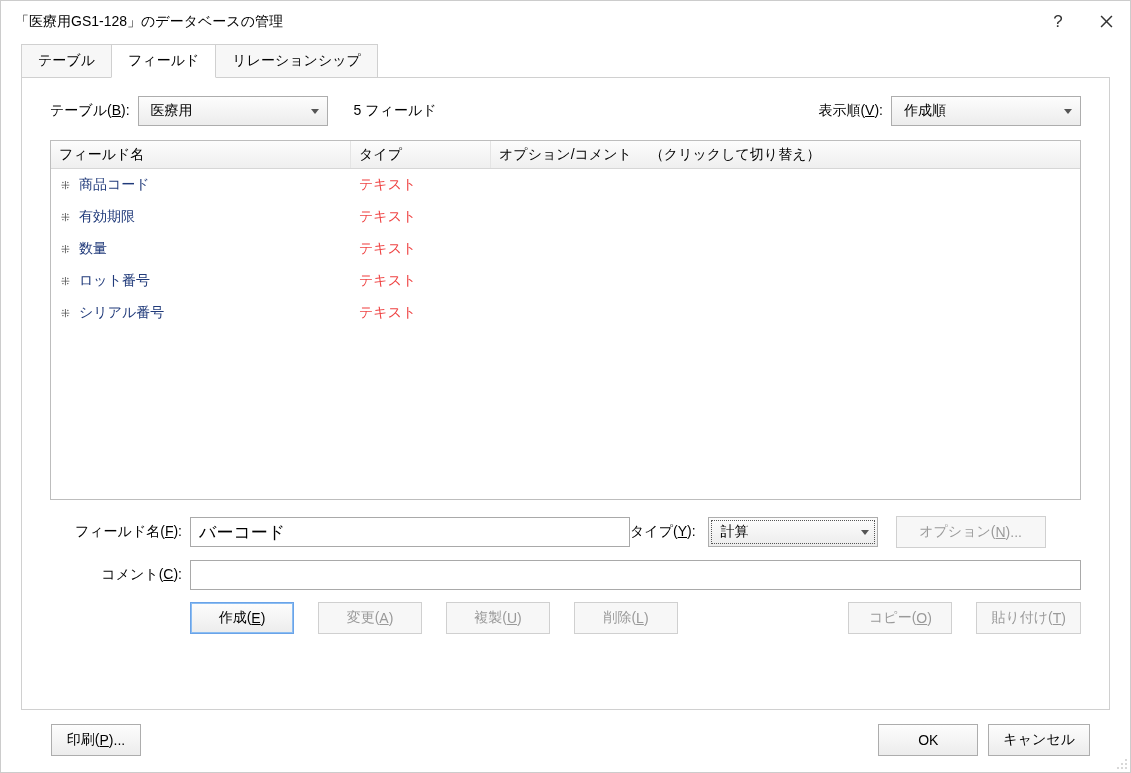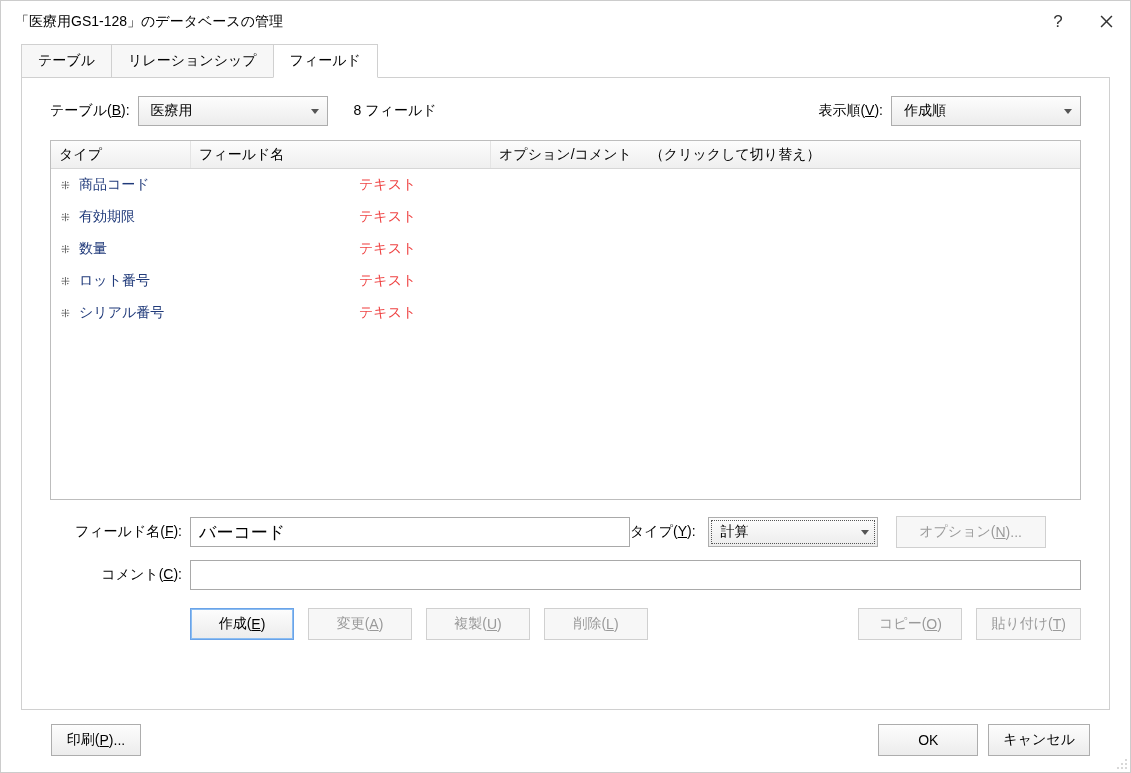--- a/index.html
+++ b/index.html
@@ -206,23 +206,22 @@
     box-shadow: 0 0 0 1px #8bbdf2 inset;
   }
   .btn.disabled {
     color: #9a9a9a;
     border-color: #d0d0d0;
     background: #f7f7f7;
   }
 
   .action-row {
     display: flex;
-    gap: 14px;
+    gap: 24px;
     padding-left: 140px;
-    margin-top: 6px;
     justify-content: flex-end;
   }
   .action-row .spacer { flex: 1; }
 
   .bottom-row {
     display: flex;
     align-items: flex-start;
     padding: 14px 20px 0 20px;
   }
   .bottom-row .spacer { flex: 1; }
@@ -252,52 +251,52 @@
             <path d="M1 1 L11 11 M11 1 L1 11" stroke="#333" stroke-width="1.4" fill="none"></path>
           </svg>
       </span>
     </div>
   </div>
 
   <div class="content">
 
     <div class="tabbar">
       <div class="tab"><span>テーブル</span></div>
+      <div class="tab active"><span>フィールド</span></div>
       <div class="tab"><span>リレーションシップ</span></div>
-      <div class="tab active"><span>フィールド</span></div>
     </div>
 
     <div class="tab-panel">
 
       <div class="row top-row">
         <span class="label">
           <span>テーブル(</span><span class="underline">B</span><span>):</span>
         </span>
         <div class="combo">
           <span>医療用</span>
           <span class="caret"></span>
         </div>
-        <span class="field-count">8 フィールド</span>
+        <span class="field-count">5 フィールド</span>
         <span class="spacer"></span>
         <span class="label">
           <span>表示順(</span><span class="underline">V</span><span>):</span>
         </span>
         <div class="combo">
           <span>作成順</span>
           <span class="caret"></span>
         </div>
       </div>
 
       <div class="grid">
         <div class="grid-header">
+          <div class="gh-cell col-name">
+              <span>フィールド名</span>
+            </div>
           <div class="gh-cell col-type">
               <span>タイプ</span>
-            </div>
-          <div class="gh-cell col-name">
-              <span>フィールド名</span>
             </div>
           <div class="gh-cell col-opts">
             <span>オプション/コメント</span>
             <span class="opts-hint">（クリックして切り替え）</span>
           </div>
         </div>
         <div class="grid-body">
           <div class="grid-row">
             <div class="gr-name">
                 <span class="grip">⁜</span>

